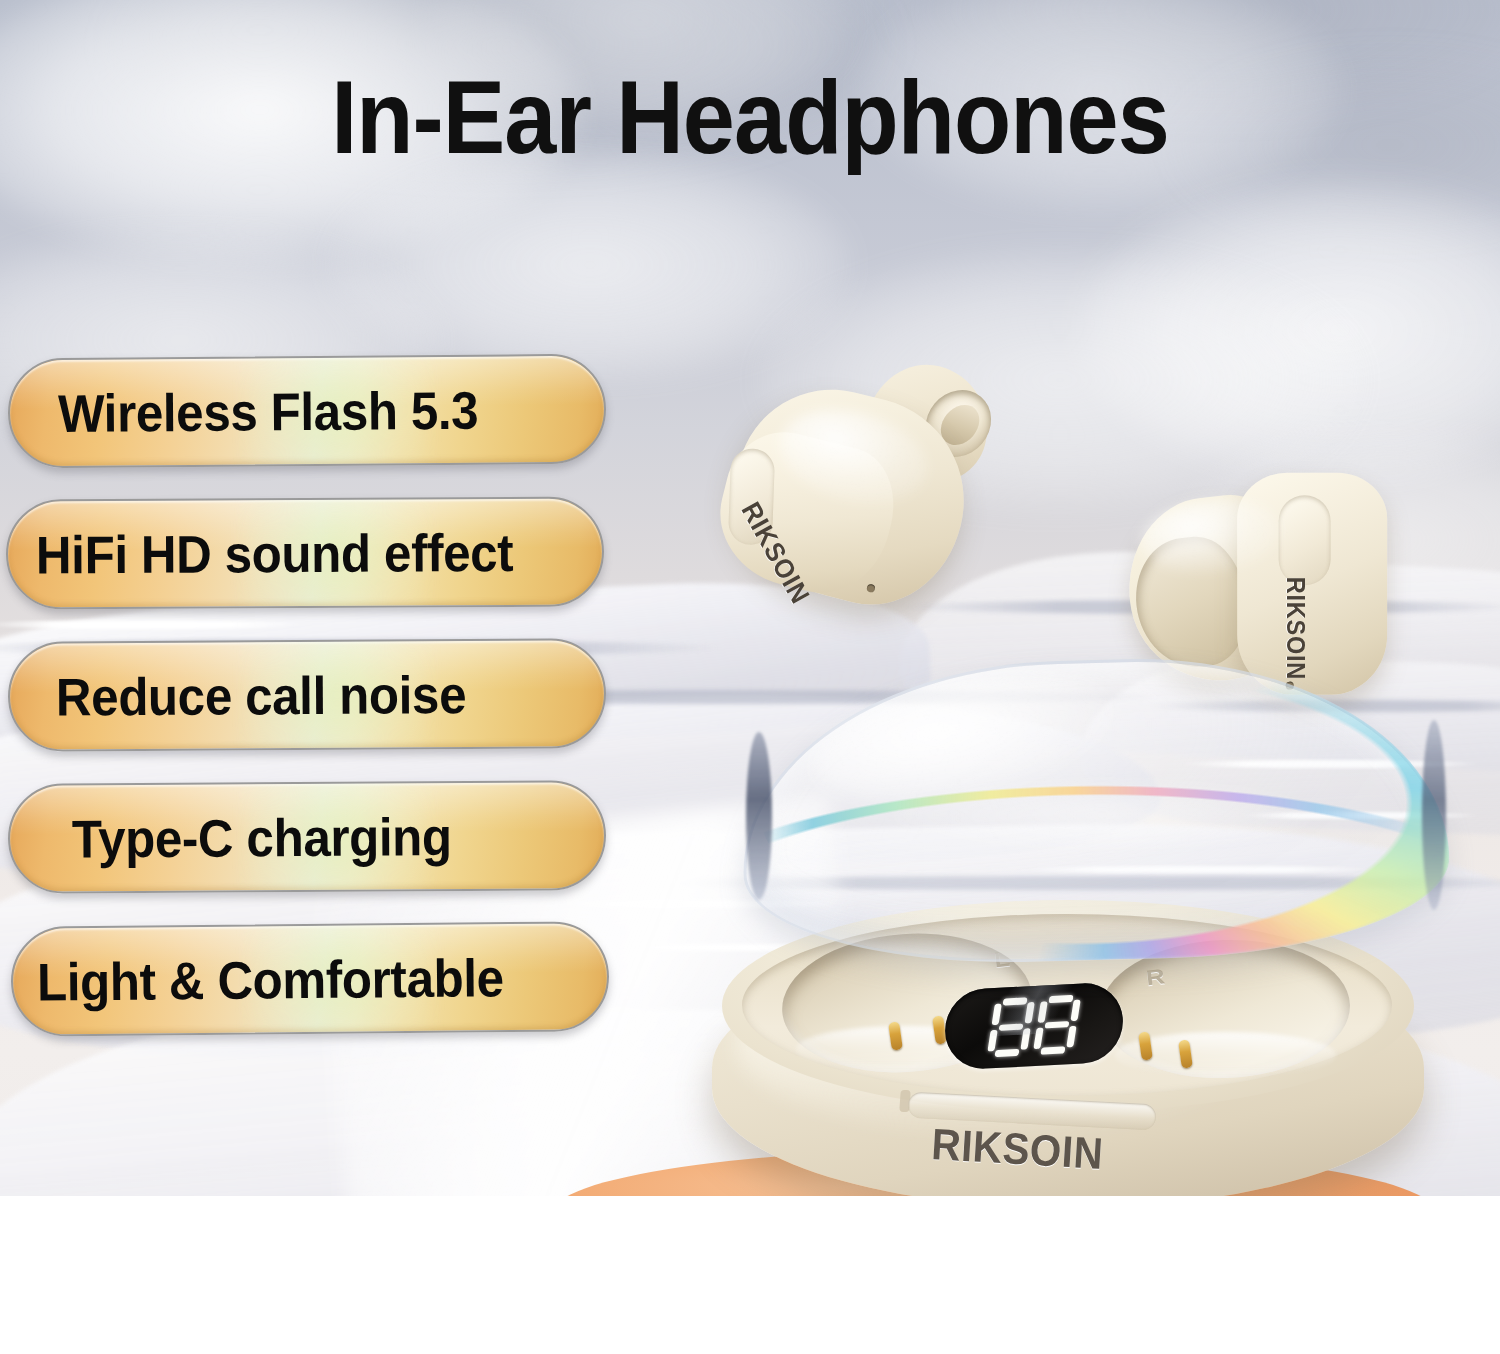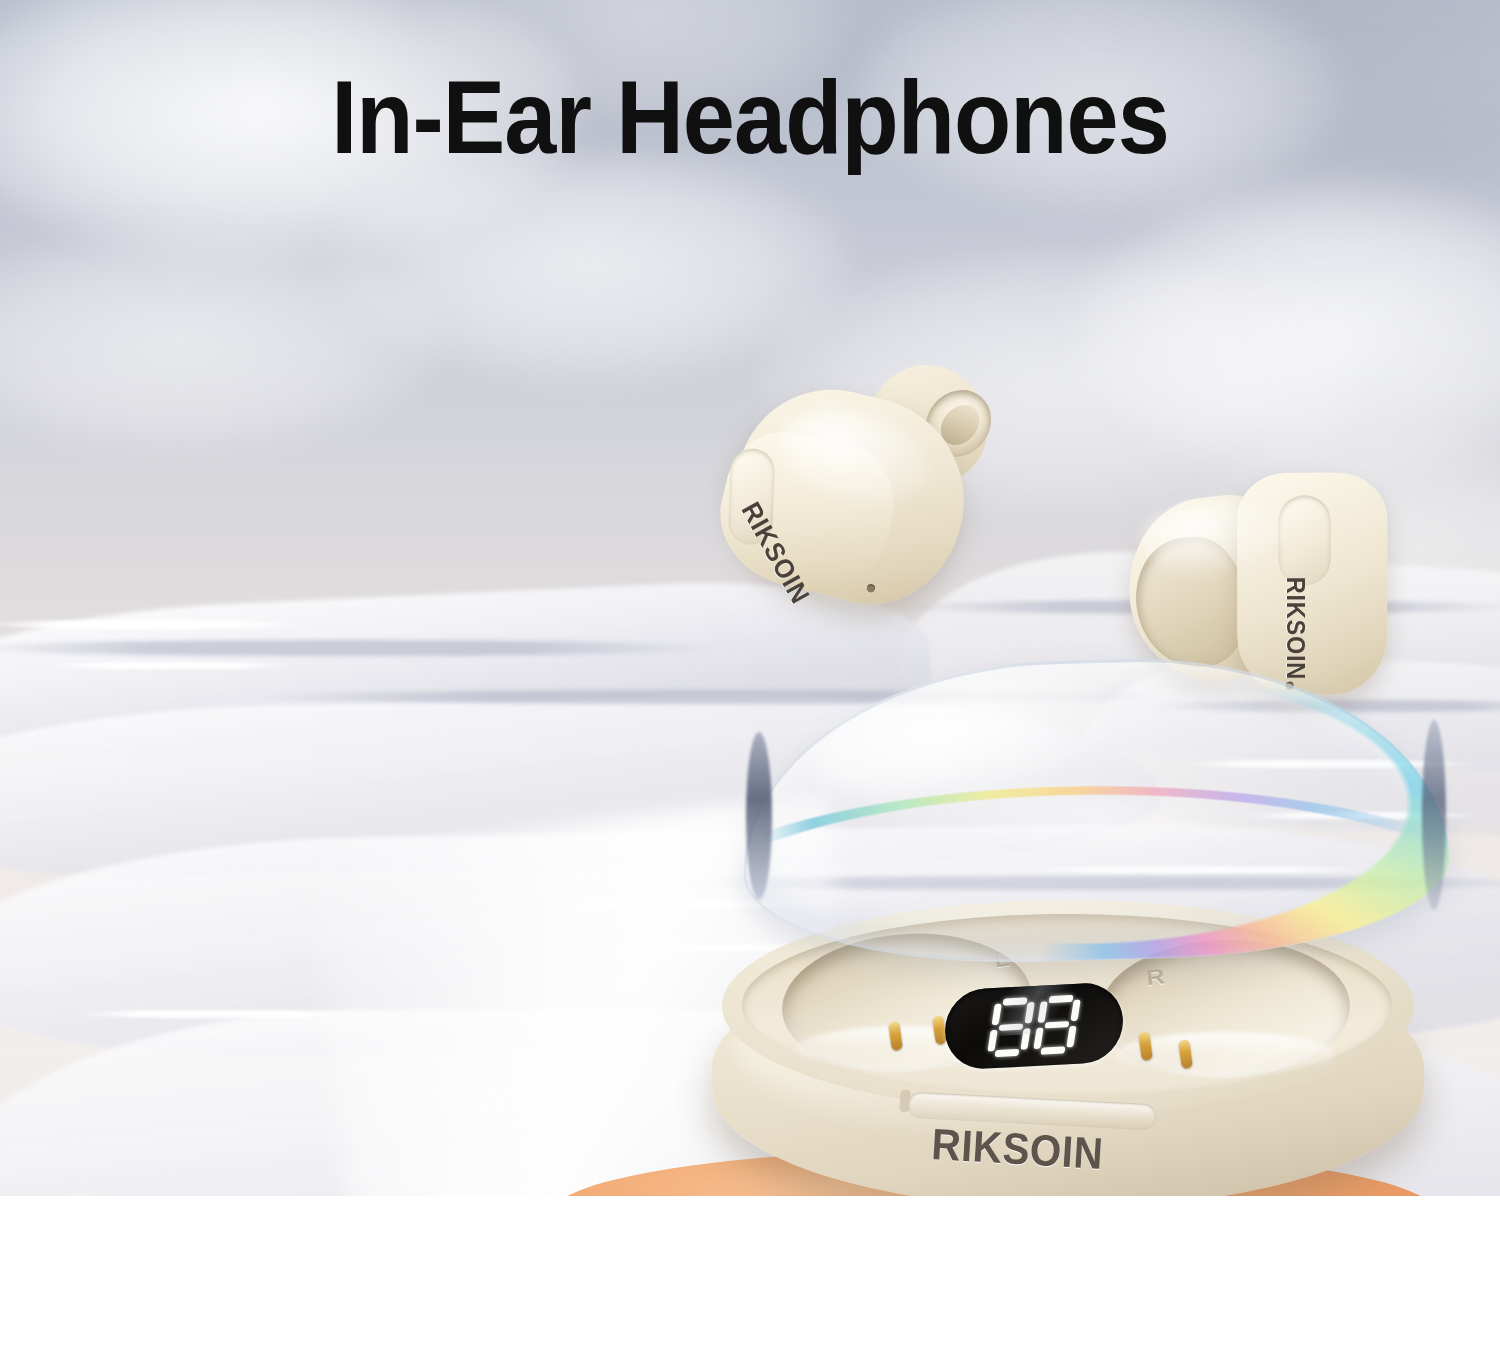--- a/index.html
+++ b/index.html
@@ -837,20 +837,43 @@
     <div class="streak" style="left:1180px;top:760px;width:300px;height:8px;"></div>
     <div class="streak" style="left:1240px;top:812px;width:240px;height:7px;"></div>
     <div class="streak" style="left:70px;top:1010px;width:300px;height:8px;"></div>
     <div class="streak" style="left:1020px;top:866px;width:360px;height:7px;"></div>
 
     <div class="shaft"></div>
   </div>
 
   <div id="title">In-Ear Headphones</div>
 
+  <div id="badges">
+
+    <div class="badge b1">
+      <span class="badge-label">Wireless Flash 5.3</span>
+    </div>
+
+    <div class="badge b2">
+      <span class="badge-label">HiFi HD sound effect</span>
+    </div>
+
+    <div class="badge b3">
+      <span class="badge-label">Reduce call noise</span>
+    </div>
+
+    <div class="badge b4">
+      <span class="badge-label">Type-C charging</span>
+    </div>
+
+    <div class="badge b5">
+      <span class="badge-label">Light &amp; Comfortable</span>
+    </div>
+
+  </div>
 
   <div id="pedestal">
     <div class="ped-shadow"></div>
     <div class="ped-body"></div>
     <div class="ped-top"></div>
     <div class="ped-rim"></div>
   </div>
 
   <div id="bud1">
     <div class="b1-tip"></div>

